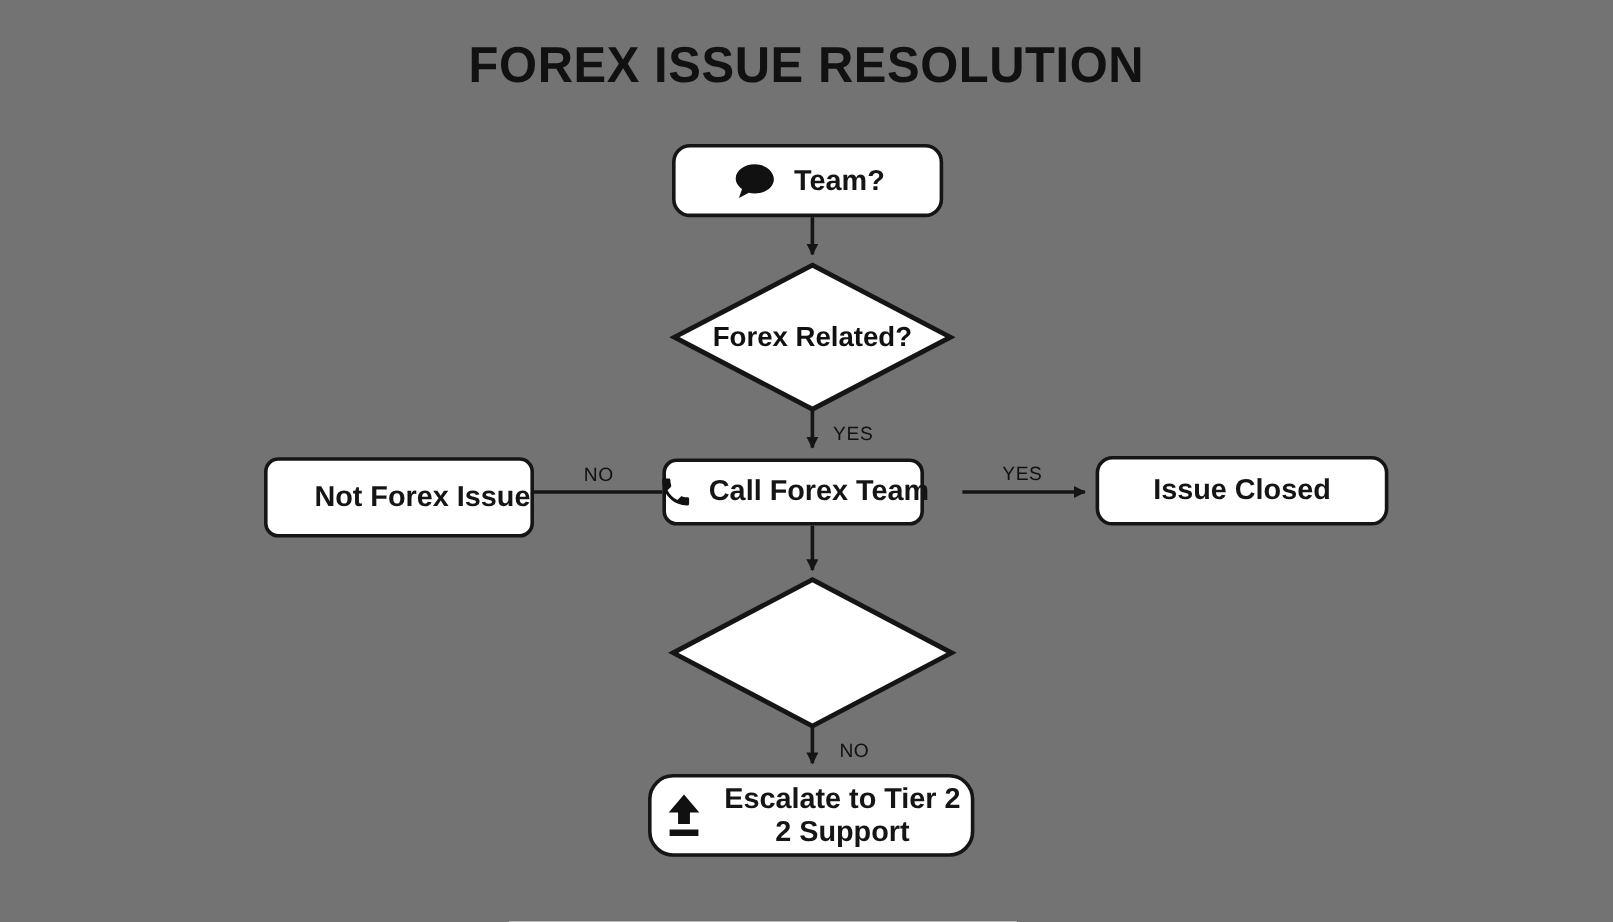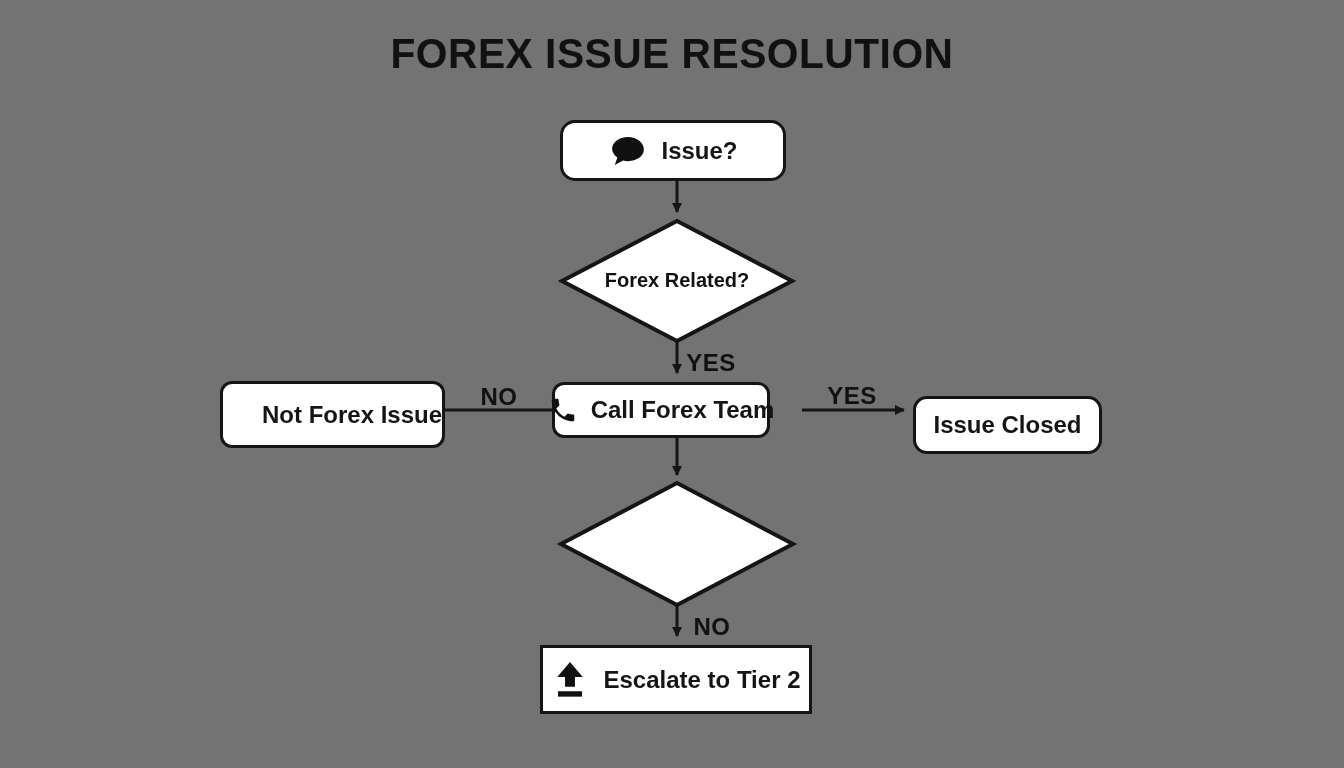--- a/index.html
+++ b/index.html
@@ -57,43 +57,43 @@
     display: block;
     flex: 0 0 auto;
   }
   .diamond-label {
     position: absolute;
     display: flex;
     flex-direction: column;
     align-items: center;
     justify-content: center;
     text-align: right;
-    font-size: 20px;
+    font-size: 23px;
     font-weight: 700;
     line-height: 1.18;
     z-index: 2;
     pointer-events: none;
   }
   .edge-label {
     position: absolute;
-    font-size: 24px;
-    font-weight: 700;
+    font-size: 16px;
+    font-weight: 400;
     letter-spacing: 0.5px;
     transform: translate(-50%, -50%);
     z-index: 3;
     color: #111111;
   }
   .two-line {
     text-align: center;
   }
   #node-issue       { left: 560px; top: 120px; width: 226px; height: 61px; border-radius: 15px; border-width: 3.5px; }
   #node-not-forex   { left: 220px; top: 381px; width: 225px; height: 67px; border-radius: 12px; padding-left: 39px; }
   #node-call-forex  { left: 552px; top: 382px; width: 218px; height: 56px; border-radius: 12px; }
-  #node-issue-closed{ left: 913px; top: 396px; width: 189px; height: 58px; border-radius: 14px; border-width: 3.5px; }
-  #node-escalate    { left: 540px; top: 645px; width: 272px; height: 69px; border-radius: 0; gap: 16px; }
+  #node-issue-closed{ left: 913px; top: 380px; width: 244px; height: 58px; border-radius: 14px; border-width: 3.5px; }
+  #node-escalate    { left: 540px; top: 645px; width: 272px; height: 69px; border-radius: 21px; gap: 16px; }
   #label-forex-related { left: 562px; top: 226px; width: 230px; height: 110px; }
   #label-resolved      { left: 562px; top: 488px; width: 230px; height: 112px; }
   #edge-label-yes-1 { left: 711px; top: 363px; }
   #edge-label-no-1  { left: 499px; top: 397px; }
   #edge-label-yes-2 { left: 852px; top: 396px; }
   #edge-label-no-2  { left: 712px; top: 627px; }
 </style>
 </head>
 <body>
 
@@ -121,21 +121,21 @@
     <polygon points="677,221 792,281 677,341 562,281" fill="#ffffff" stroke="#151515" stroke-width="4" stroke-linejoin="miter"></polygon>
     <polygon points="677,483 793,544 677,605 561,544" fill="#ffffff" stroke="#151515" stroke-width="4" stroke-linejoin="miter"></polygon>
   </svg>
 
   <div class="flow-title">FOREX ISSUE RESOLUTION</div>
 
   <div class="node" id="node-issue">
     <svg class="node-icon" width="40" height="36" viewBox="0 0 24 24">
       <path fill="#111111" d="M12 2.6c-5.9 0-10.6 3.5-10.6 7.9 0 2.3 1.4 4.4 3.5 5.8l-1.7 5.1 5.5-3c1 .2 2.1.4 3.3.4 5.9 0 10.6-3.5 10.6-7.9S17.9 2.6 12 2.6z"></path>
     </svg>
-    <span class="node-label">Issue?</span>
+    <span class="node-label">Team?</span>
   </div>
 
   <div class="diamond-label" id="label-forex-related">
     <span>Forex Related?</span>
   </div>
 
   <div class="node" id="node-not-forex">
     <span class="node-label">Not Forex Issue</span>
   </div>
 
@@ -151,20 +151,21 @@
   </div>
 
 
   <div class="node" id="node-escalate">
     <svg class="node-icon" width="36" height="42" viewBox="0 0 24 26">
       <polygon fill="#111111" points="12,1 20.5,11 15.3,11 15.3,17.5 8.7,17.5 8.7,11 3.5,11"></polygon>
       <rect fill="#111111" x="4" y="20.5" width="16" height="3.6"></rect>
     </svg>
     <div class="node-label two-line">
       <div>Escalate to Tier 2</div>
+      <div>2 Support</div>
     </div>
   </div>
 
   <div class="edge-label" id="edge-label-yes-1">YES</div>
   <div class="edge-label" id="edge-label-no-1">NO</div>
   <div class="edge-label" id="edge-label-yes-2">YES</div>
   <div class="edge-label" id="edge-label-no-2">NO</div>
 
 </div>
 

